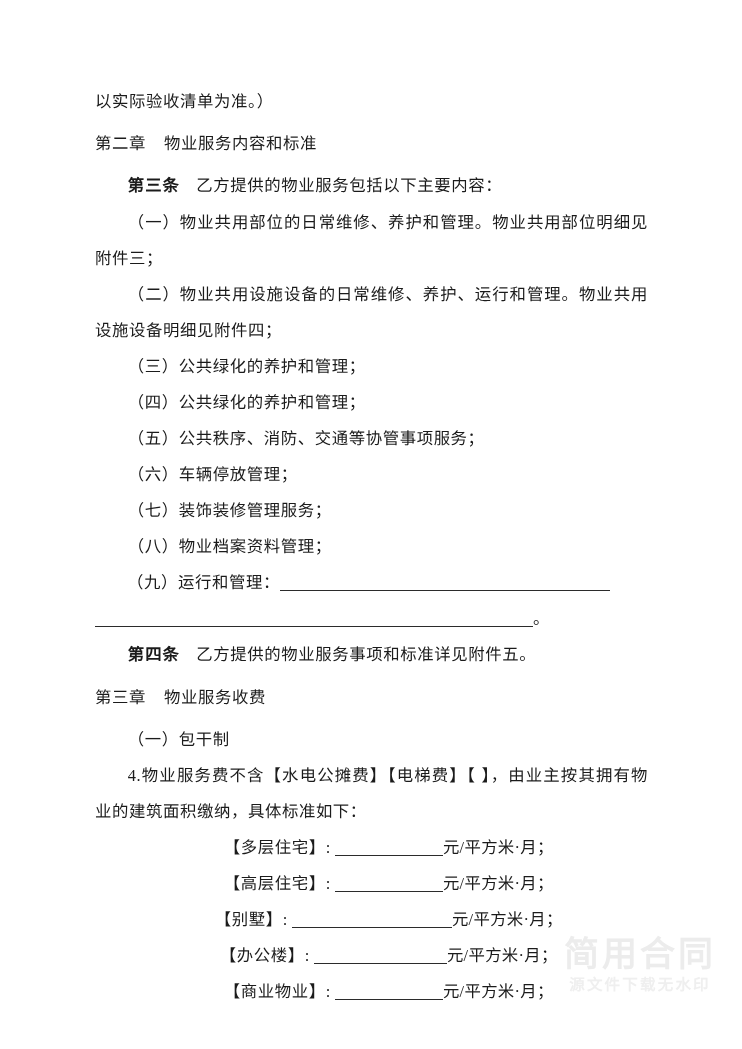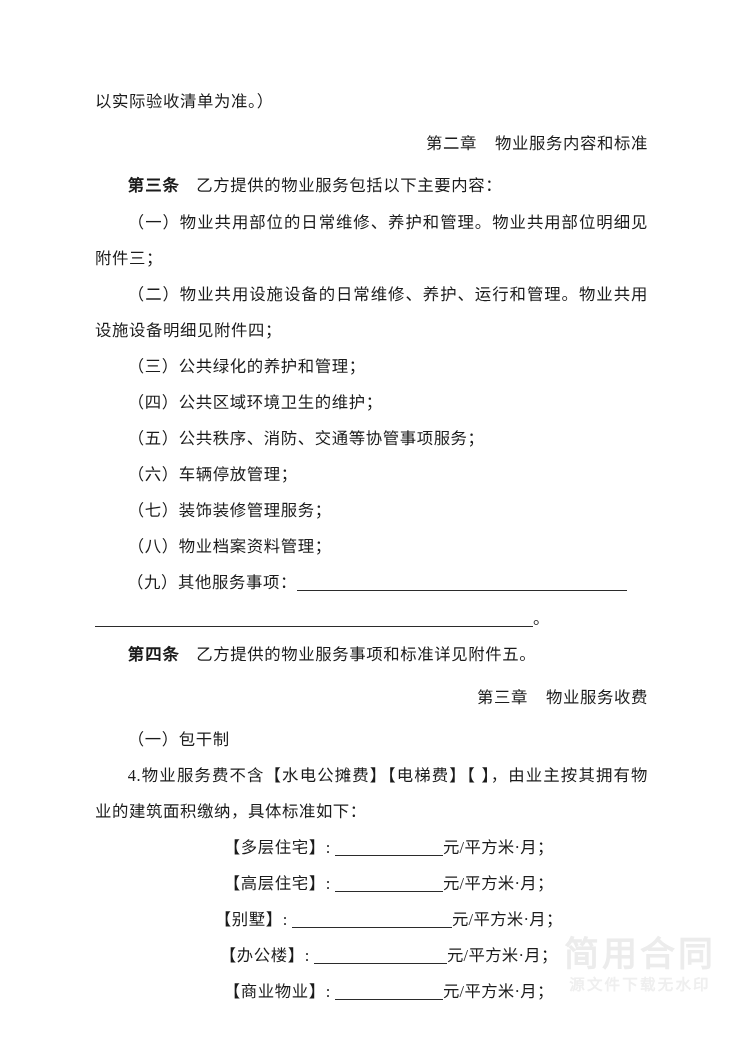--- a/index.html
+++ b/index.html
@@ -43,21 +43,21 @@
     text-align: justify;
     text-justify: inter-ideograph;
   }
   .indent2 { text-indent: 2em; }
   .indent-item { padding-left: 1.95em; }
 
   
   .chapter {
     font-size: 16.4px;
     line-height: 36px;
-    text-align: right;
+    text-align: left;
     letter-spacing: 0.6px;
     color: #1b1b1b;
   }
   .chapter .gap { display: inline-block; width: 1.1em; }
 
   
   .art-no {
     font-weight: bold;
     letter-spacing: 1px;
     font-family: Liberation Mono, monospace;
@@ -150,28 +150,28 @@
 
     <div class="spacer-sm"></div>
 
     <div class="para indent2">
       <span class="art-no">第三条</span><span class="art-gap"></span><span>乙方提供的物业服务包括以下主要内容：</span>
     </div>
 
     <div class="para indent2">（一）物业共用部位的日常维修、养护和管理。物业共用部位明细见附件三；</div>
     <div class="para indent2">（二）物业共用设施设备的日常维修、养护、运行和管理。物业共用设施设备明细见附件四；</div>
     <div class="para indent2">（三）公共绿化的养护和管理；</div>
-    <div class="para indent2">（四）公共区域环境卫生的维护；</div>
+    <div class="para indent2">（四）公共绿化的养护和管理；</div>
     <div class="para indent2">（五）公共秩序、消防、交通等协管事项服务；</div>
     <div class="para indent2">（六）车辆停放管理；</div>
     <div class="para indent2">（七）装饰装修管理服务；</div>
     <div class="para indent2">（八）物业档案资料管理；</div>
 
     <div class="line indent-item">
-      <span>（九）其他服务事项：</span><span class="rule" style="width:330px;"></span>
+      <span>（九）运行和管理：</span><span class="rule" style="width:330px;"></span>
     </div>
     <div class="tail-row">
       <span class="rule-tail"></span><span>。</span>
     </div>
 
     <div class="para indent2">
       <span class="art-no">第四条</span><span class="art-gap"></span><span>乙方提供的物业服务事项和标准详见附件五。</span>
     </div>
 
     <div class="spacer-sm"></div>

